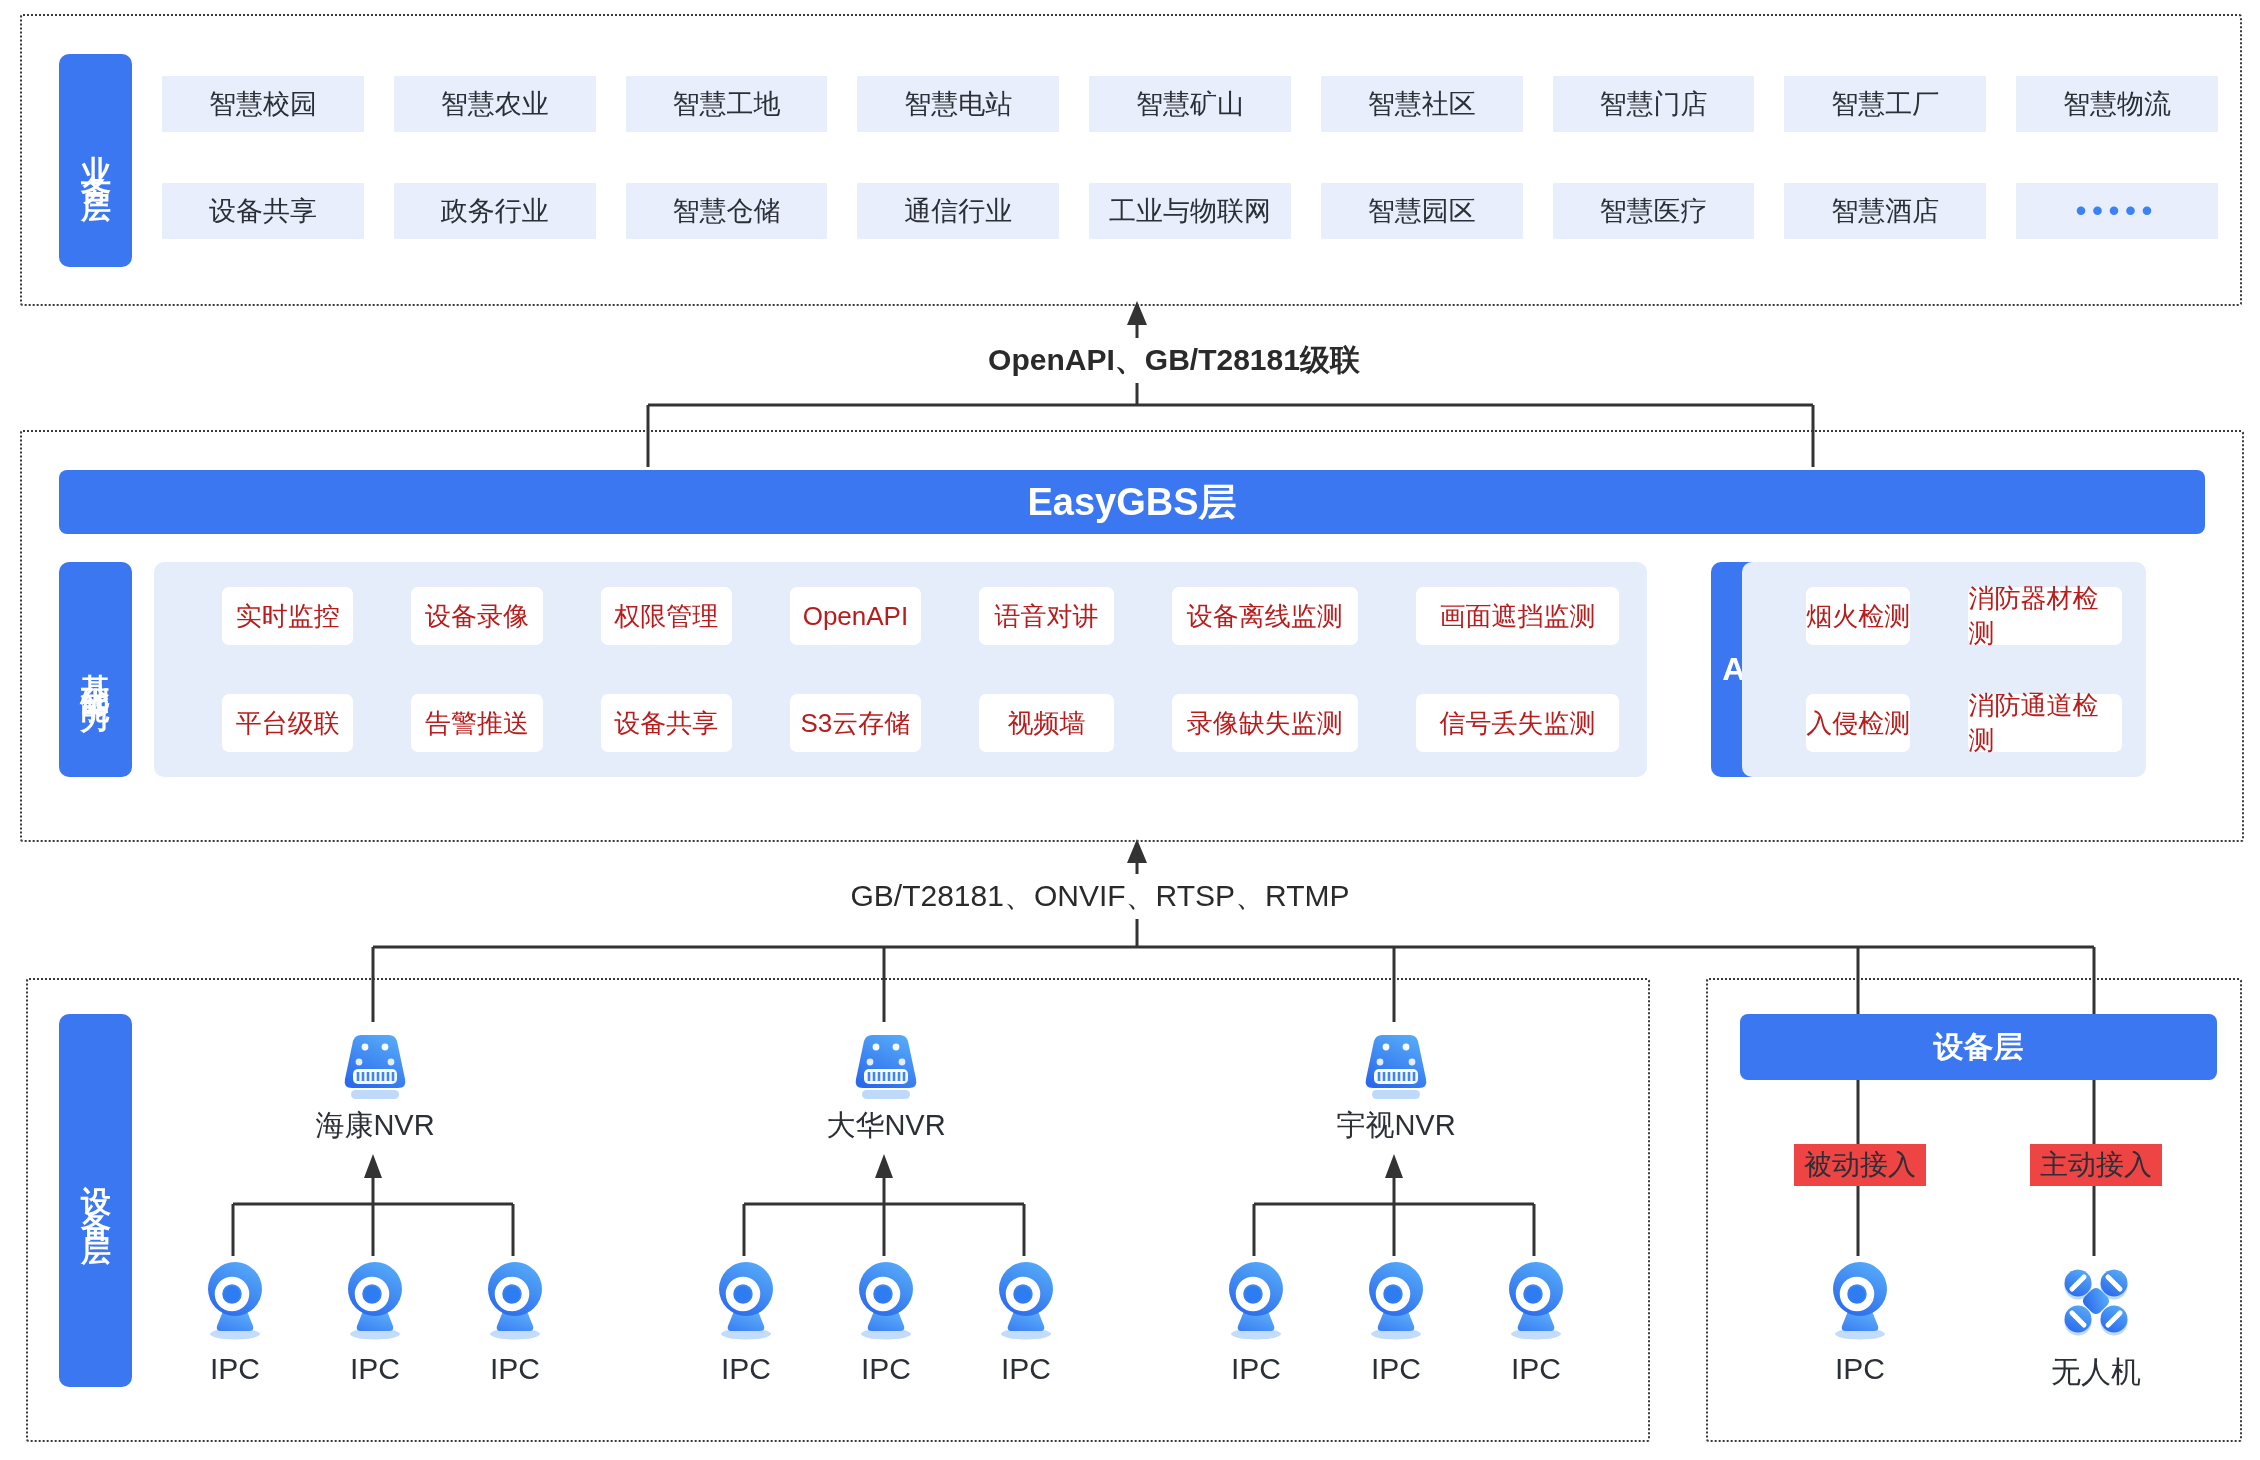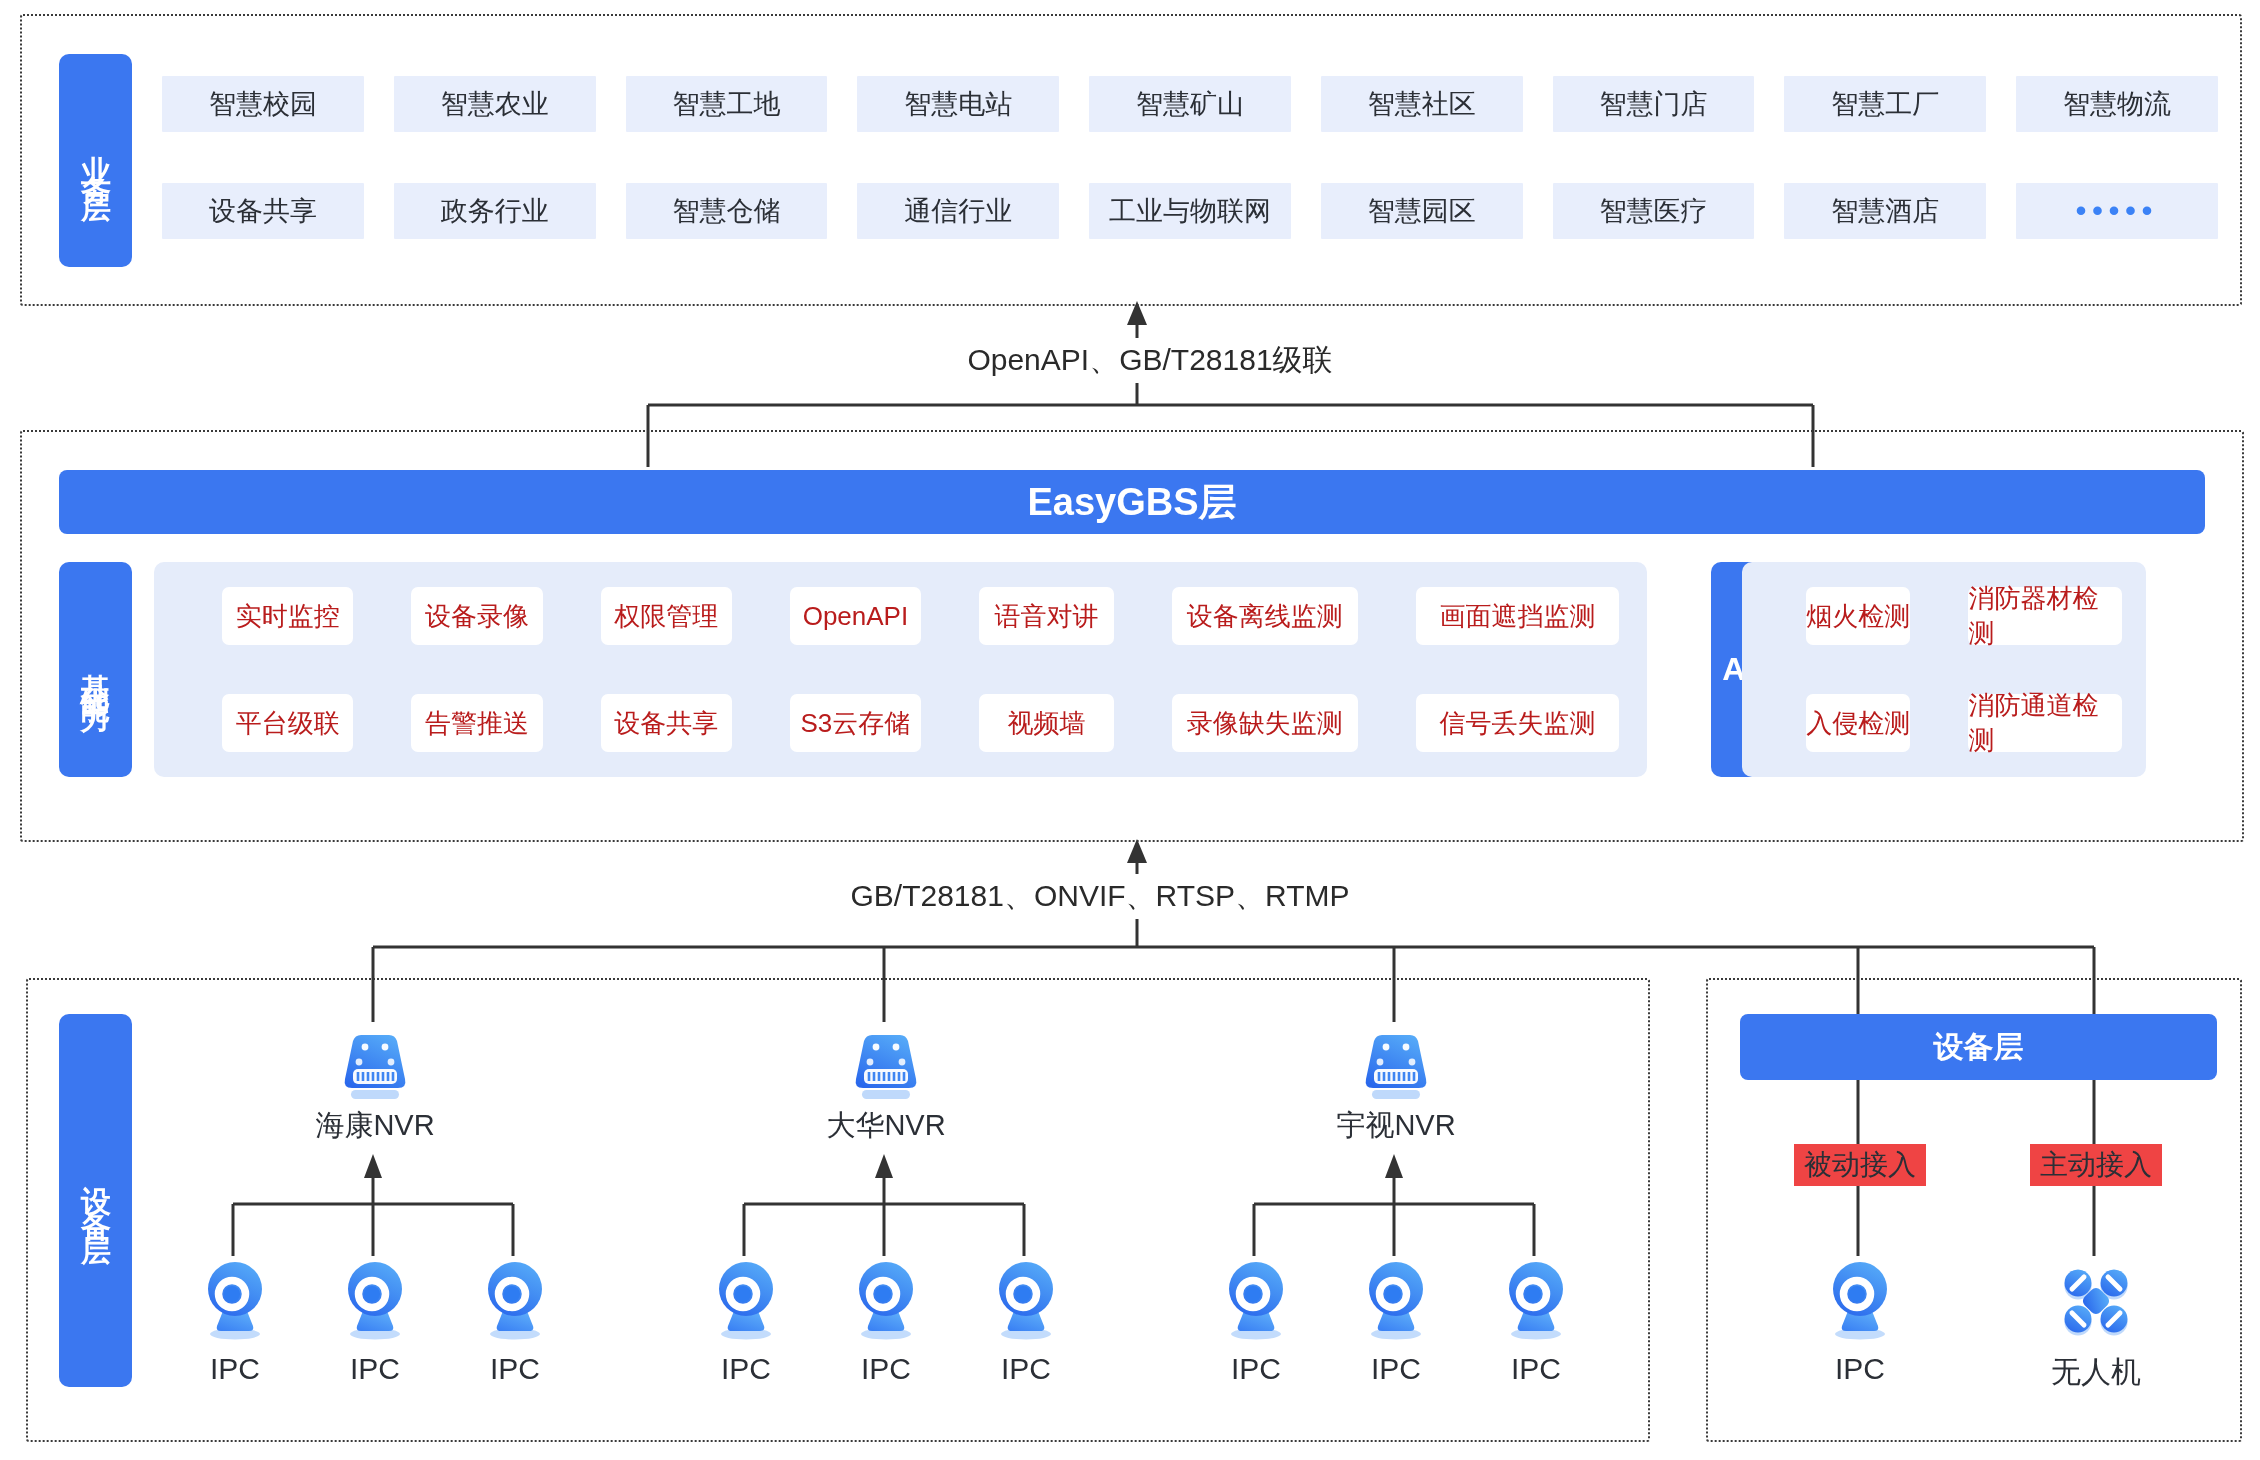--- a/index.html
+++ b/index.html
@@ -283,16 +283,16 @@
     </g>
     <g fill="#333" stroke="none">
       <path d="M1137 301 L1127 325 L1147 325 Z"></path>
       <path d="M1137 839 L1127 863 L1147 863 Z"></path>
       <path d="M373 1154 L364 1178 L382 1178 Z"></path>
       <path d="M884 1154 L875 1178 L893 1178 Z"></path>
       <path d="M1394 1154 L1385 1178 L1403 1178 Z"></path>
     </g>
   </svg>
 
-  <div class="wire-label" style="left:1150px;top:338px;">OpenAPI、GB/T28181级联</div>
+  <div class="wire-label" style="left:1174px;top:338px;font-weight:bold;">OpenAPI、GB/T28181级联</div>
   <div class="wire-label" style="left:1100px;top:874px;">GB/T28181、ONVIF、RTSP、RTMP</div>
 
 </div>
 
 </body></html>

